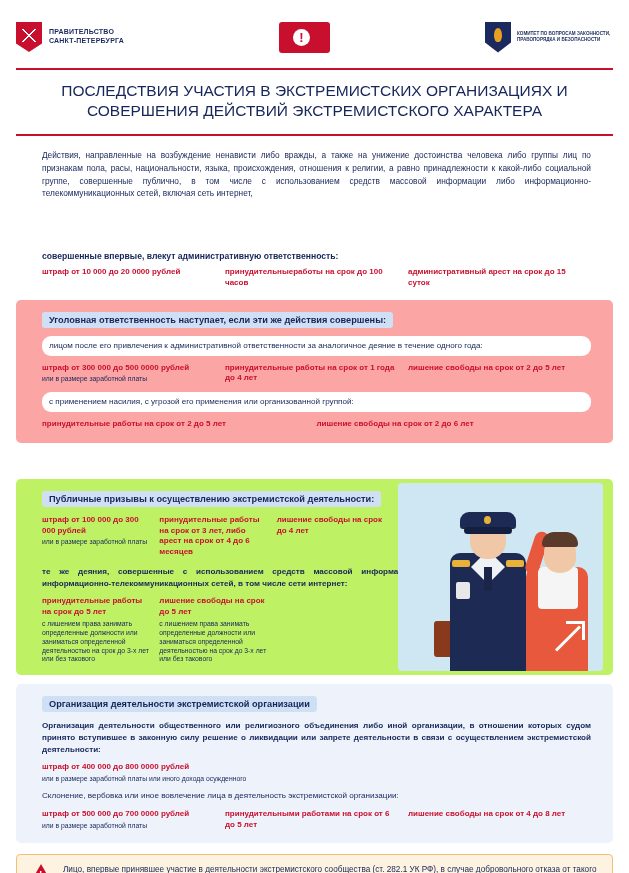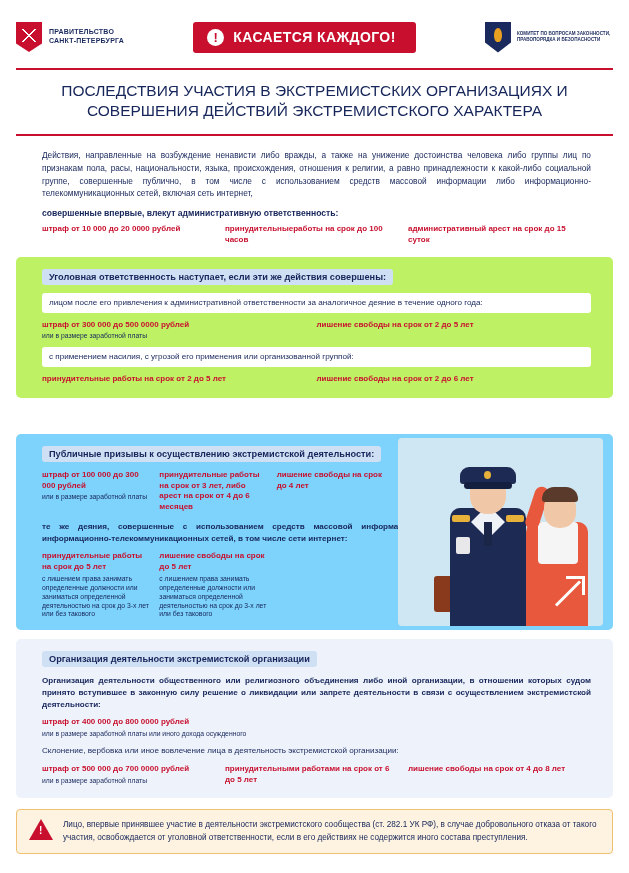--- a/index.html
+++ b/index.html
@@ -55,36 +55,36 @@
     background:#e8a020; border-radius:50% 50% 45% 45%;
   }
   .cmt-text{ font-size:4.6px; font-weight:bold; color:#1b2a5e; line-height:1.3; max-width:96px;}
 
   
   .title-wrap { border-top:2px solid #c8102e; border-bottom:2px solid #c8102e; padding:11px 4px 12px; margin-bottom:10px;}
   .title { text-align:center; font-size:15.5px; font-weight:normal; color:#16255a; line-height:1.32; }
 
   
   .intro { font-size:8.3px; line-height:1.55; color:#16255a; padding:3px 22px 8px 26px; text-align:justify;}
-  .sub-strong { font-size:8.6px; font-weight:bold; color:#16255a; padding:0 22px 0 26px; margin-bottom:6px;}
+  .sub-strong { font-size:8.6px; font-weight:bold; color:#16255a; padding:0 22px 0 26px; margin-bottom:6px;margin-top:43px;}
 
   .pen-row { display:flex; gap:0; padding:0 22px 0 26px;justify-content:space-between; }
   .pen-col { flex:1 1 0; font-size:8px; font-weight:bold; color:#c8102e; line-height:1.35; padding-right:8px;}
   .pen-col .note { font-weight:normal; color:#16255a; font-size:6.8px; line-height:1.3; margin-top:2px;}
 
   .panel { border-radius:5px; padding:9px 0 11px; margin-top:9px; }
-  .panel.blue { background:#bef264; }
-  .panel.grey { background:#7dd3fc;margin-top:36px; }
+  .panel.blue { background:#fca5a5; }
+  .panel.grey { background:#bef264;margin-top:36px; }
   .panel.blue2 { background:#eef3fb; }
   .panel-head {
     font-size:9.2px; font-weight:bold; color:#16255a; margin:0 22px 8px 26px;
     display:inline-block; background:#cfe0f4; padding:3px 7px; border-radius:3px;
   }
   .clause { font-size:8.1px; color:#16255a; line-height:1.45; margin:0 22px 7px 26px; text-align:justify;}
-  .clause.boxed { background:#ffffff; border-radius:3px; padding:4px 7px; margin-left:26px; margin-right:22px;}
+  .clause.boxed { background:#ffffff; border-radius:9px; padding:4px 7px; margin-left:26px; margin-right:22px;}
   .spacer6{height:6px;}
 
   
   .panel-illustr { position:relative; }
   .illustr {
     position:absolute; right:10px; top:4px; width:205px; height:188px;
     background:#cfe7f2; border-radius:4px; overflow:hidden;
   }
   .ill-wrap{position:absolute;inset:0;}
   .officer-body{position:absolute;left:52px;bottom:0;width:76px;height:118px;background:#1d2a54;border-radius:10px 10px 0 0;}
@@ -128,21 +128,20 @@
     <div class="gov-logo">
       <div class="gov-emblem"></div>
       <div class="gov-text">
         <div>ПРАВИТЕЛЬСТВО</div>
         <div>САНКТ-ПЕТЕРБУРГА</div>
       </div>
     </div>
 
     <div class="banner">
       <span class="excl">!</span>
-      <span>КАСАЕТСЯ КАЖДОГО!</span>
     </div>
 
     <div class="cmt-logo">
       <div class="cmt-shield"></div>
       <div class="cmt-text">КОМИТЕТ ПО ВОПРОСАМ ЗАКОННОСТИ, ПРАВОПОРЯДКА И БЕЗОПАСНОСТИ</div>
     </div>
   </div>
 
   <div class="title-wrap">
     <div class="title">ПОСЛЕДСТВИЯ УЧАСТИЯ В ЭКСТРЕМИСТСКИХ ОРГАНИЗАЦИЯХ И СОВЕРШЕНИЯ ДЕЙСТВИЙ ЭКСТРЕМИСТСКОГО ХАРАКТЕРА</div>
@@ -167,20 +166,24 @@
   </div>
 
   <div class="panel blue">
     <div class="panel-head">Уголовная ответственность наступает, если эти же действия совершены:</div>
 
     <div class="clause boxed">лицом после его привлечения к административной ответственности за аналогичное деяние в течение одного года:</div>
     <div class="pen-row">
       <div class="pen-col">
         <div>штраф от 300 000 до 500 0000 рублей</div>
         <div class="note">или в размере заработной платы</div>
+      </div>
+      <div class="pen-col">
+        <div>принудительные работы на срок от 1 года до 4 лет</div>
+        <div class="note"></div>
       </div>
       <div class="pen-col">
         <div>лишение свободы на срок от 2 до 5 лет</div>
         <div class="note"></div>
       </div>
     </div>
 
     <div class="spacer6"></div>
 
     <div class="clause boxed">с применением насилия, с угрозой его применения или организованной группой:</div>

